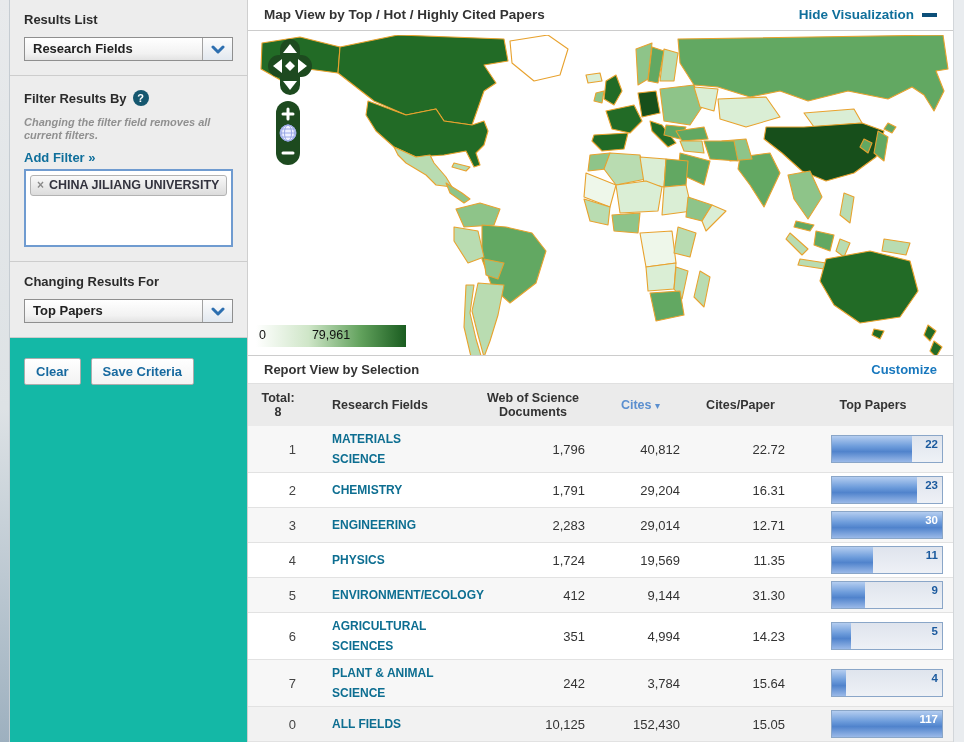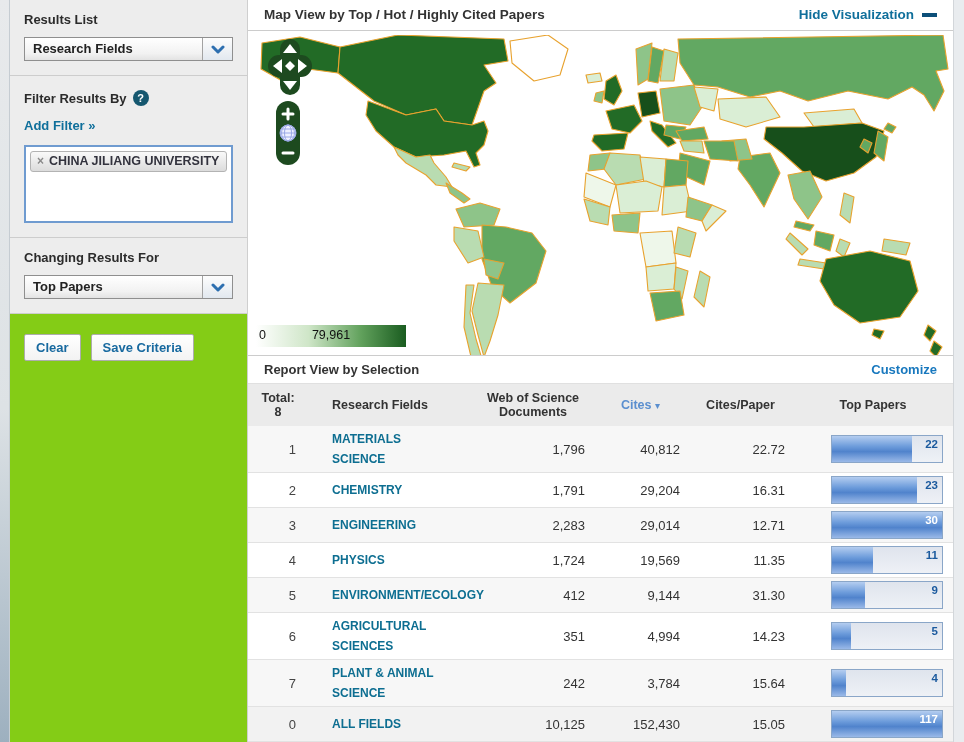--- a/index.html
+++ b/index.html
@@ -12,28 +12,28 @@
   }
   *{box-sizing:border-box;margin:0;padding:0;}
   html,body{width:964px;height:742px;overflow:hidden;}
   body{font-family:"Liberation Sans","DejaVu Sans",sans-serif;background:#eceff1;color:#333;}
   .page{position:relative;width:964px;height:742px;display:flex;}
   .edge-strip{width:10px;height:742px;background:linear-gradient(180deg,#e8eaec 0%,#dde2e5 55%,#9db0bf 100%);border-right:1px solid #c5ccd2;flex:0 0 auto;}
   
   .sidebar{width:238px;flex:0 0 auto;background:#ededed;border-right:1px solid #cfcfcf;display:flex;flex-direction:column;}
   .side-sec{padding:12px 14px 14px 14px;border-bottom:1px solid #cdcdcd;}
   .side-sec.filter{padding-top:14px;}
-  .side-sec.last{border-bottom:none;background:#84cc16;flex:1;padding-top:20px;}
+  .side-sec.last{border-bottom:none;background:#14b8a6;flex:1;padding-top:20px;}
   .side-h{font-size:13px;font-weight:bold;color:#2b2b2b;margin-bottom:10px;display:flex;align-items:center;gap:6px;}
   .qicon{width:16px;height:16px;border-radius:50%;background:#15576f;color:#fff;font-size:11px;font-weight:bold;display:inline-flex;align-items:center;justify-content:center;}
   .selectbox{height:24px;border:1px solid #8f8f8f;background:linear-gradient(180deg,#ffffff 0%,#f2f2f2 70%,#e3e3e3 100%);display:flex;align-items:stretch;cursor:pointer;}
   .select-text{flex:1;font-size:13px;font-weight:bold;color:#222;padding:3px 8px;white-space:nowrap;overflow:hidden;}
   .select-arrow{width:30px;border-left:1px solid #a2a2a2;background:linear-gradient(180deg,#fdfdfd,#e2e8ef);display:flex;align-items:center;justify-content:center;}
   .note{font-size:11px;font-style:italic;font-weight:bold;color:#909090;line-height:13px;margin-bottom:6px;}
-  .addfilter{font-size:13px;font-weight:bold;color:var(--teal-link);text-decoration:none;display:inline-block;margin-bottom:12px;cursor:pointer;}
+  .addfilter{font-size:13px;font-weight:bold;color:var(--teal-link);text-decoration:none;display:inline-block;margin-bottom:4px;cursor:pointer;}
   .filterbox{border:2px solid #6f9bd0;background:#fff;height:78px;padding:4px;}
   .ftag{background:linear-gradient(180deg,#f9f9f9,#dcdcdc);border:1px solid #b3b3b3;border-radius:3px;padding:2px 6px;display:flex;gap:5px;font-size:12.5px;font-weight:bold;color:#33333e;line-height:15px;}
   .ftag .x{color:#8a8a8a;cursor:pointer;flex:0 0 auto;font-size:12px;}
   .btnrow{display:flex;gap:10px;}
   .btn{background:linear-gradient(180deg,#ffffff,#f3f3f3);border:1px solid #adadad;border-radius:2px;color:#17699f;font-size:13px;font-weight:bold;padding:5px 11px;cursor:pointer;font-family:inherit;}
   
   .main{width:705px;flex:0 0 auto;background:#fff;display:flex;flex-direction:column;}
   .right-strip{flex:1;background:#e9ecef;border-left:1px solid #d2d6da;}
   .map-head{height:36px;border-bottom:1px solid #ccc;display:flex;align-items:center;justify-content:space-between;padding:0 16px;}
   .map-title{font-size:13.5px;font-weight:bold;color:var(--heading-text);}
@@ -89,20 +89,21 @@
             </svg>
         </span>
       </div>
     </div>
 
     <div class="side-sec filter">
       <div class="side-h">
         <span>Filter Results By</span>
         <span class="qicon">?</span>
       </div>
+      <div class="note">Changing the filter field removes all current filters.</div>
       <a class="addfilter">Add Filter »</a>
       <div class="filterbox">
         <div class="ftag">
           <span class="x">×</span>
           <span>CHINA JILIANG UNIVERSITY</span>
         </div>
       </div>
     </div>
 
     <div class="side-sec">

